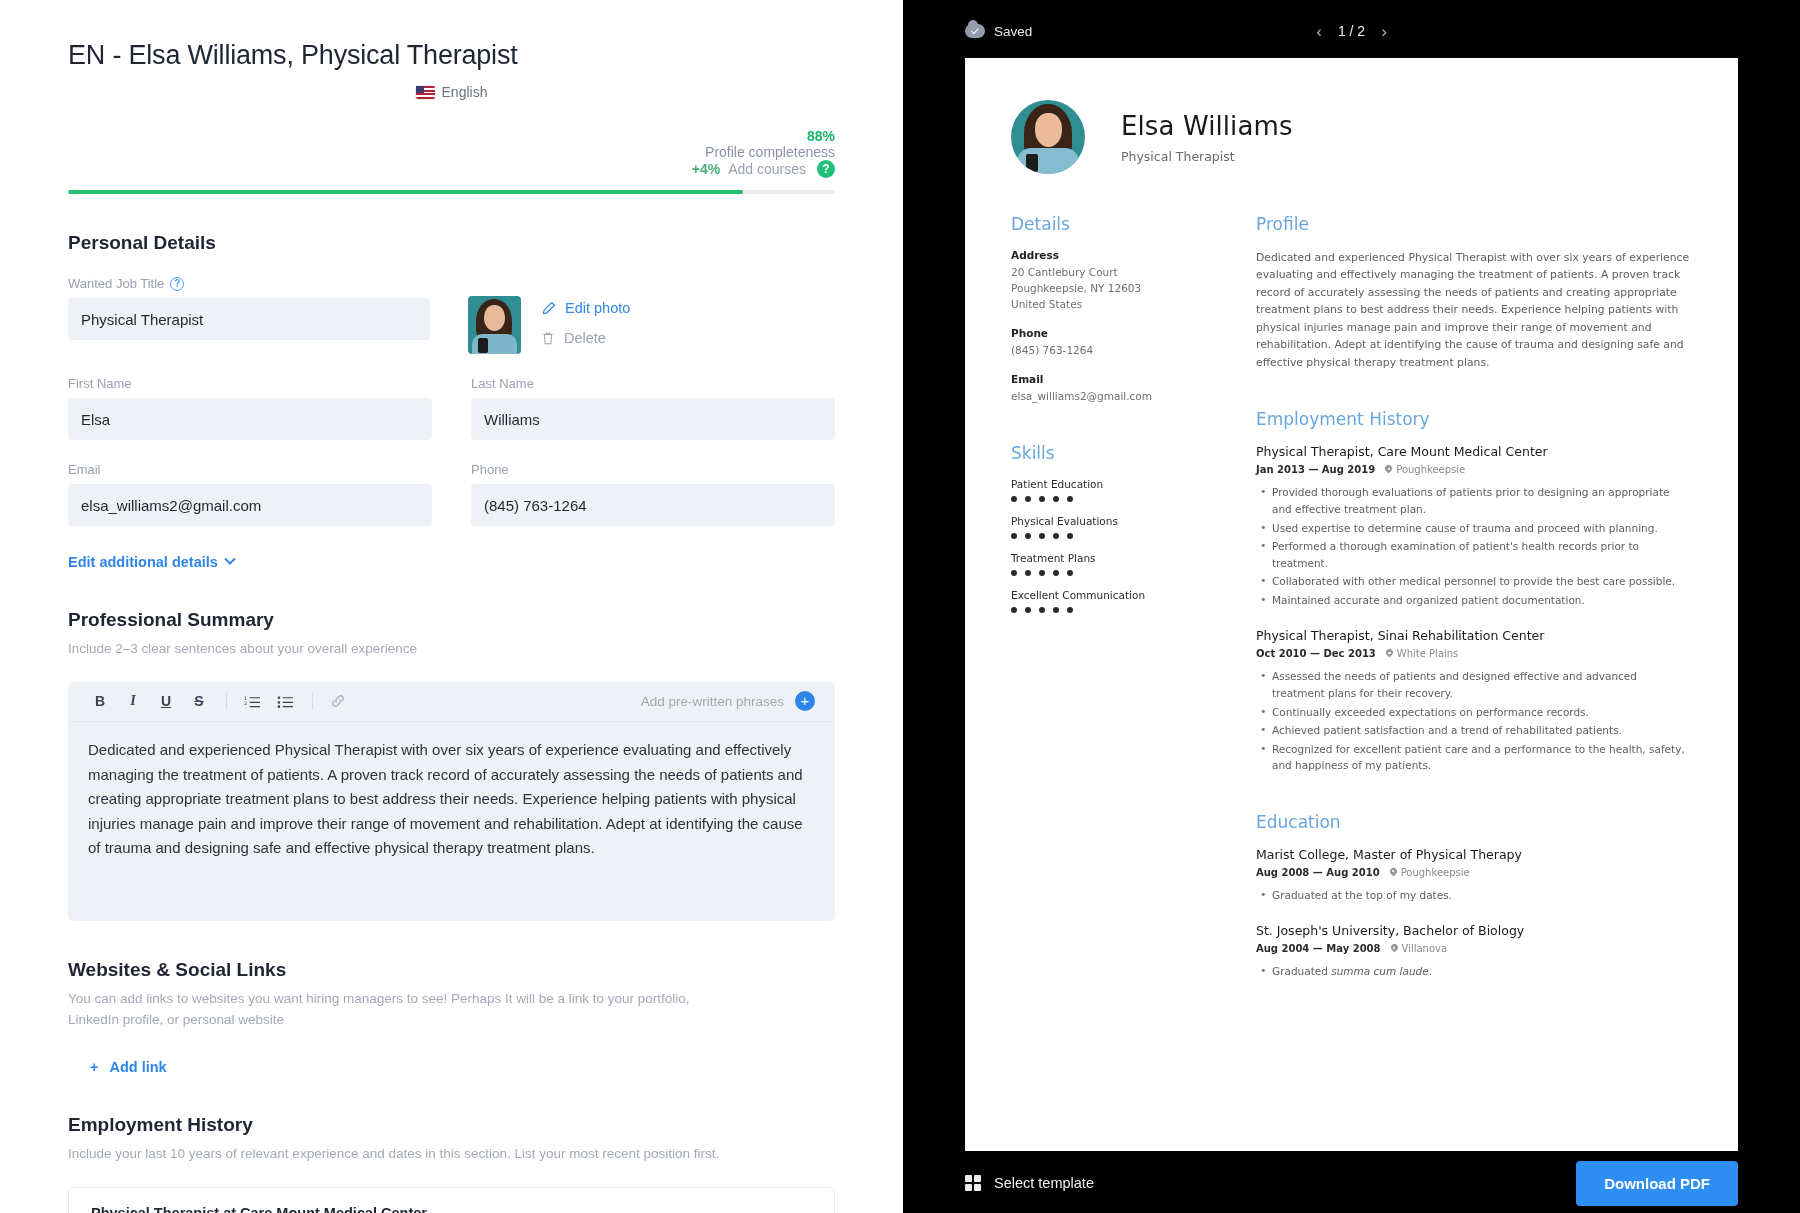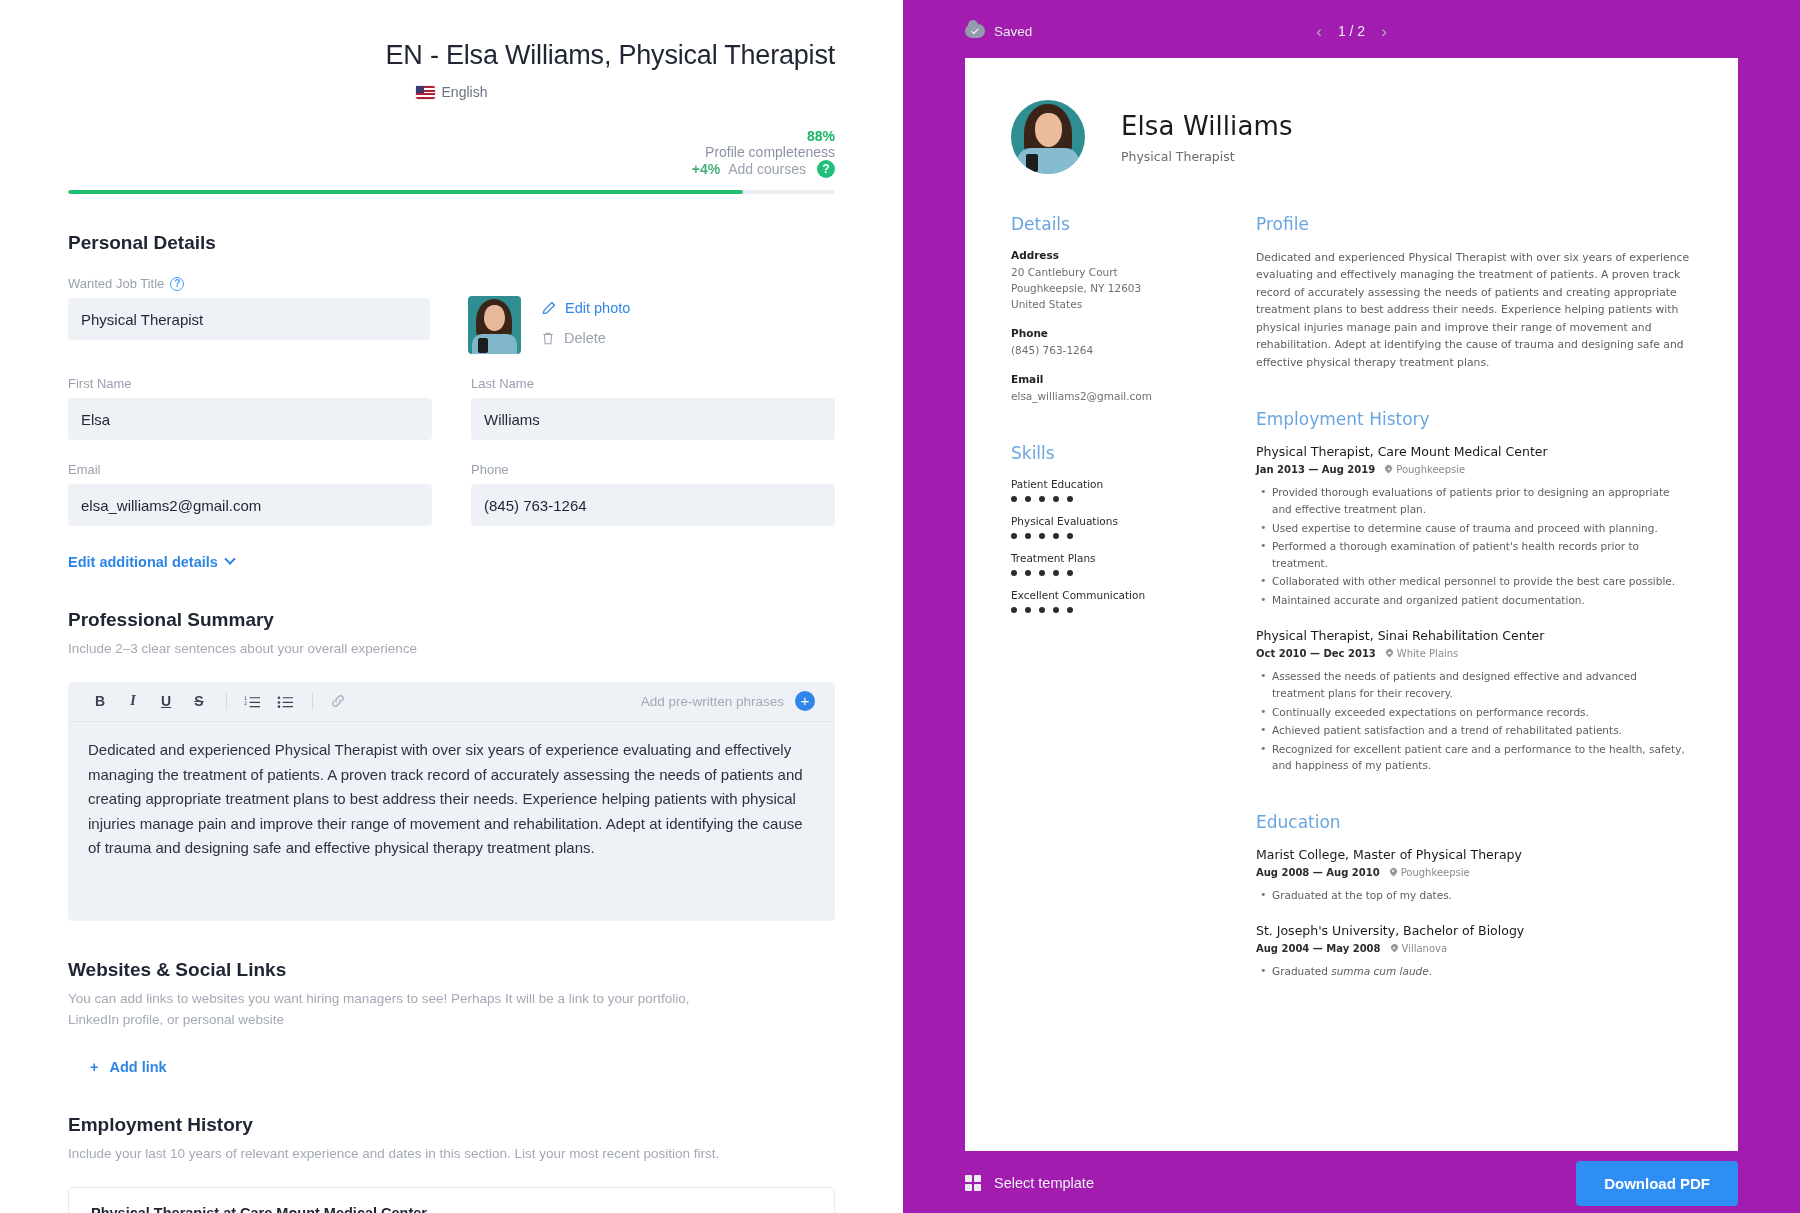--- a/index.html
+++ b/index.html
@@ -14,21 +14,21 @@
   
   .editor {
     width: 903px; height: 1213px;
     background: #ffffff;
     overflow: hidden;
     position: relative;
   }
   .editor-inner { padding: 24px 68px 0 68px; }
 
   .doc-title {
-    text-align: right;
+    text-align: left;
     font-size: 27px;
     font-weight: 400;
     color: #1f2533;
     letter-spacing: -0.2px;
     margin-top: 16px;
   }
   .lang-row {
     display: flex; align-items: center; justify-content: center;
     gap: 7px; margin-top: 13px;
   }
@@ -170,21 +170,21 @@
   .emp-card .t { font-size: 14.5px; font-weight: 700; color: #1f2533; }
   .emp-card .d { font-size: 13.5px; color: #9aa1ae; margin-top: 5px; }
   .emp-chev {
     margin-left: auto; width: 10px; height: 10px;
     border-right: 2px solid #8a919e; border-bottom: 2px solid #8a919e;
     transform: rotate(45deg);
   }
 
   
   .preview {
-    width: 897px; height: 1213px; background: #a21caf;
+    width: 897px; height: 1213px; background: #000000;
     display: flex; flex-direction: column; padding: 12px 62px 0 62px;
     position: relative;
   }
   .pv-top {
     display: flex; align-items: center; height: 38px;
     color: #e8ebef; font-size: 13.5px; position: relative;
   }
   .saved { display: flex; align-items: center; gap: 9px; }
   .cloud-check {
     width: 20px; height: 14px; background: #949bab; border-radius: 7px;

